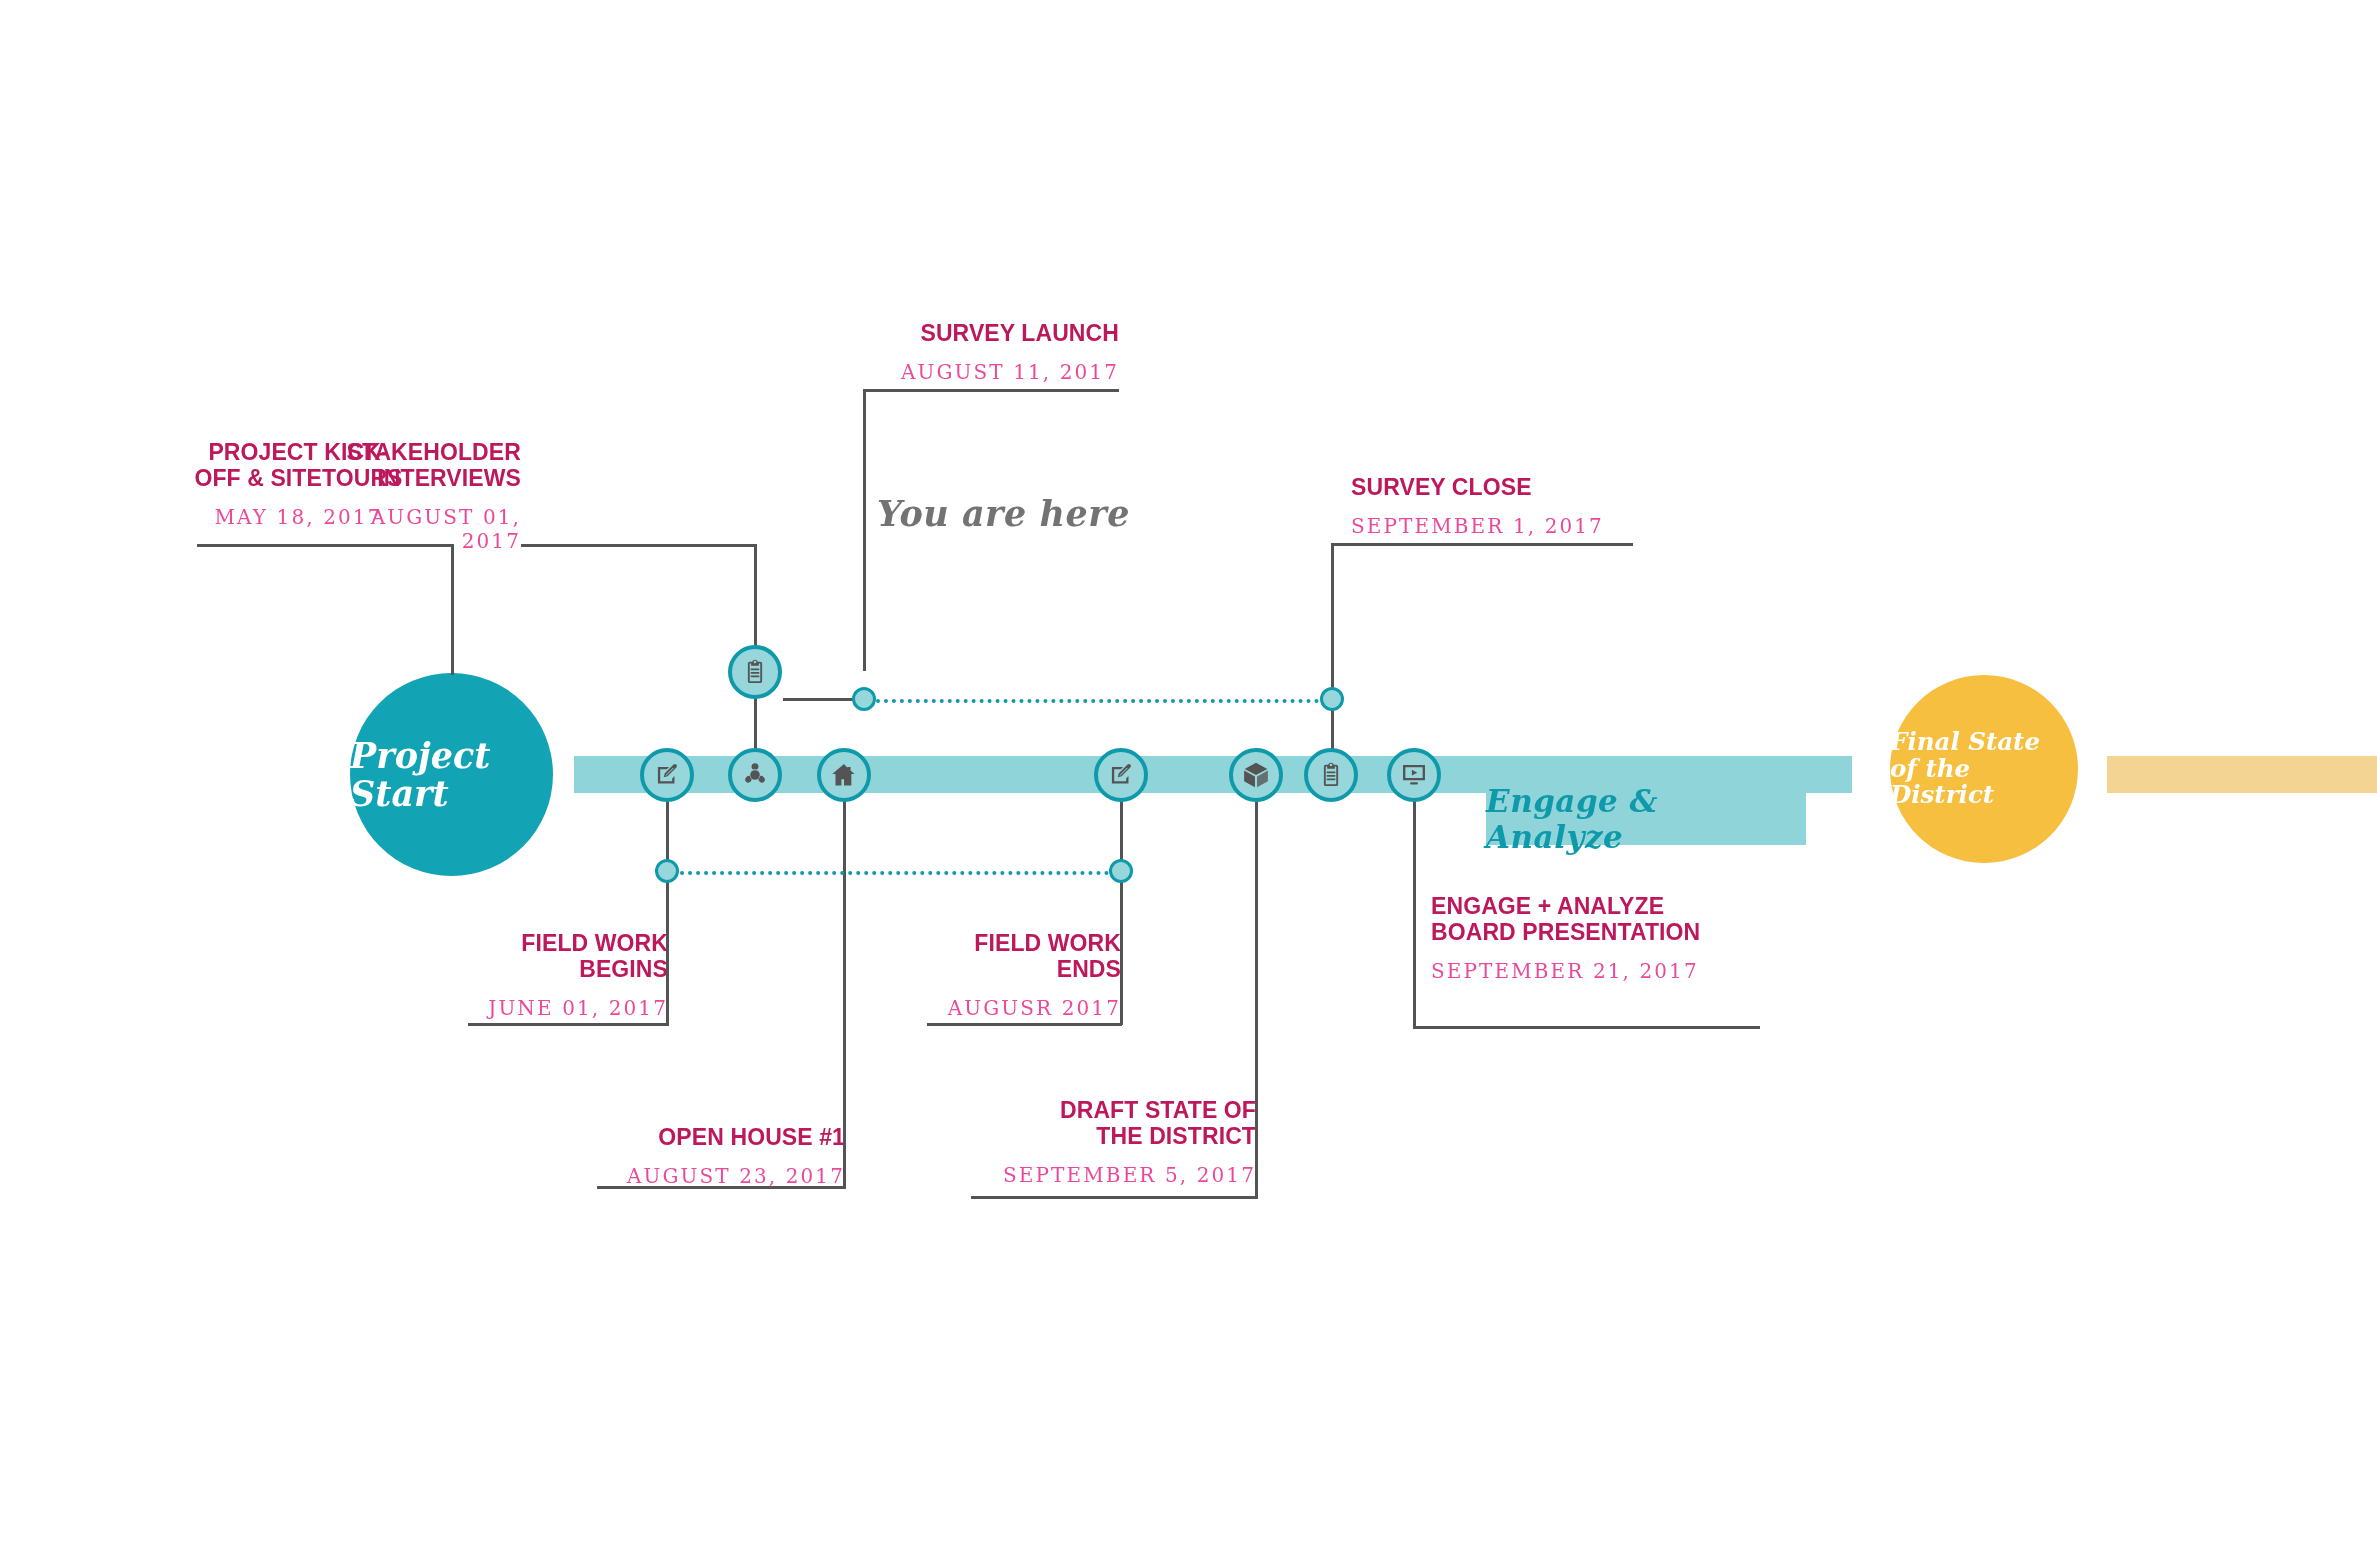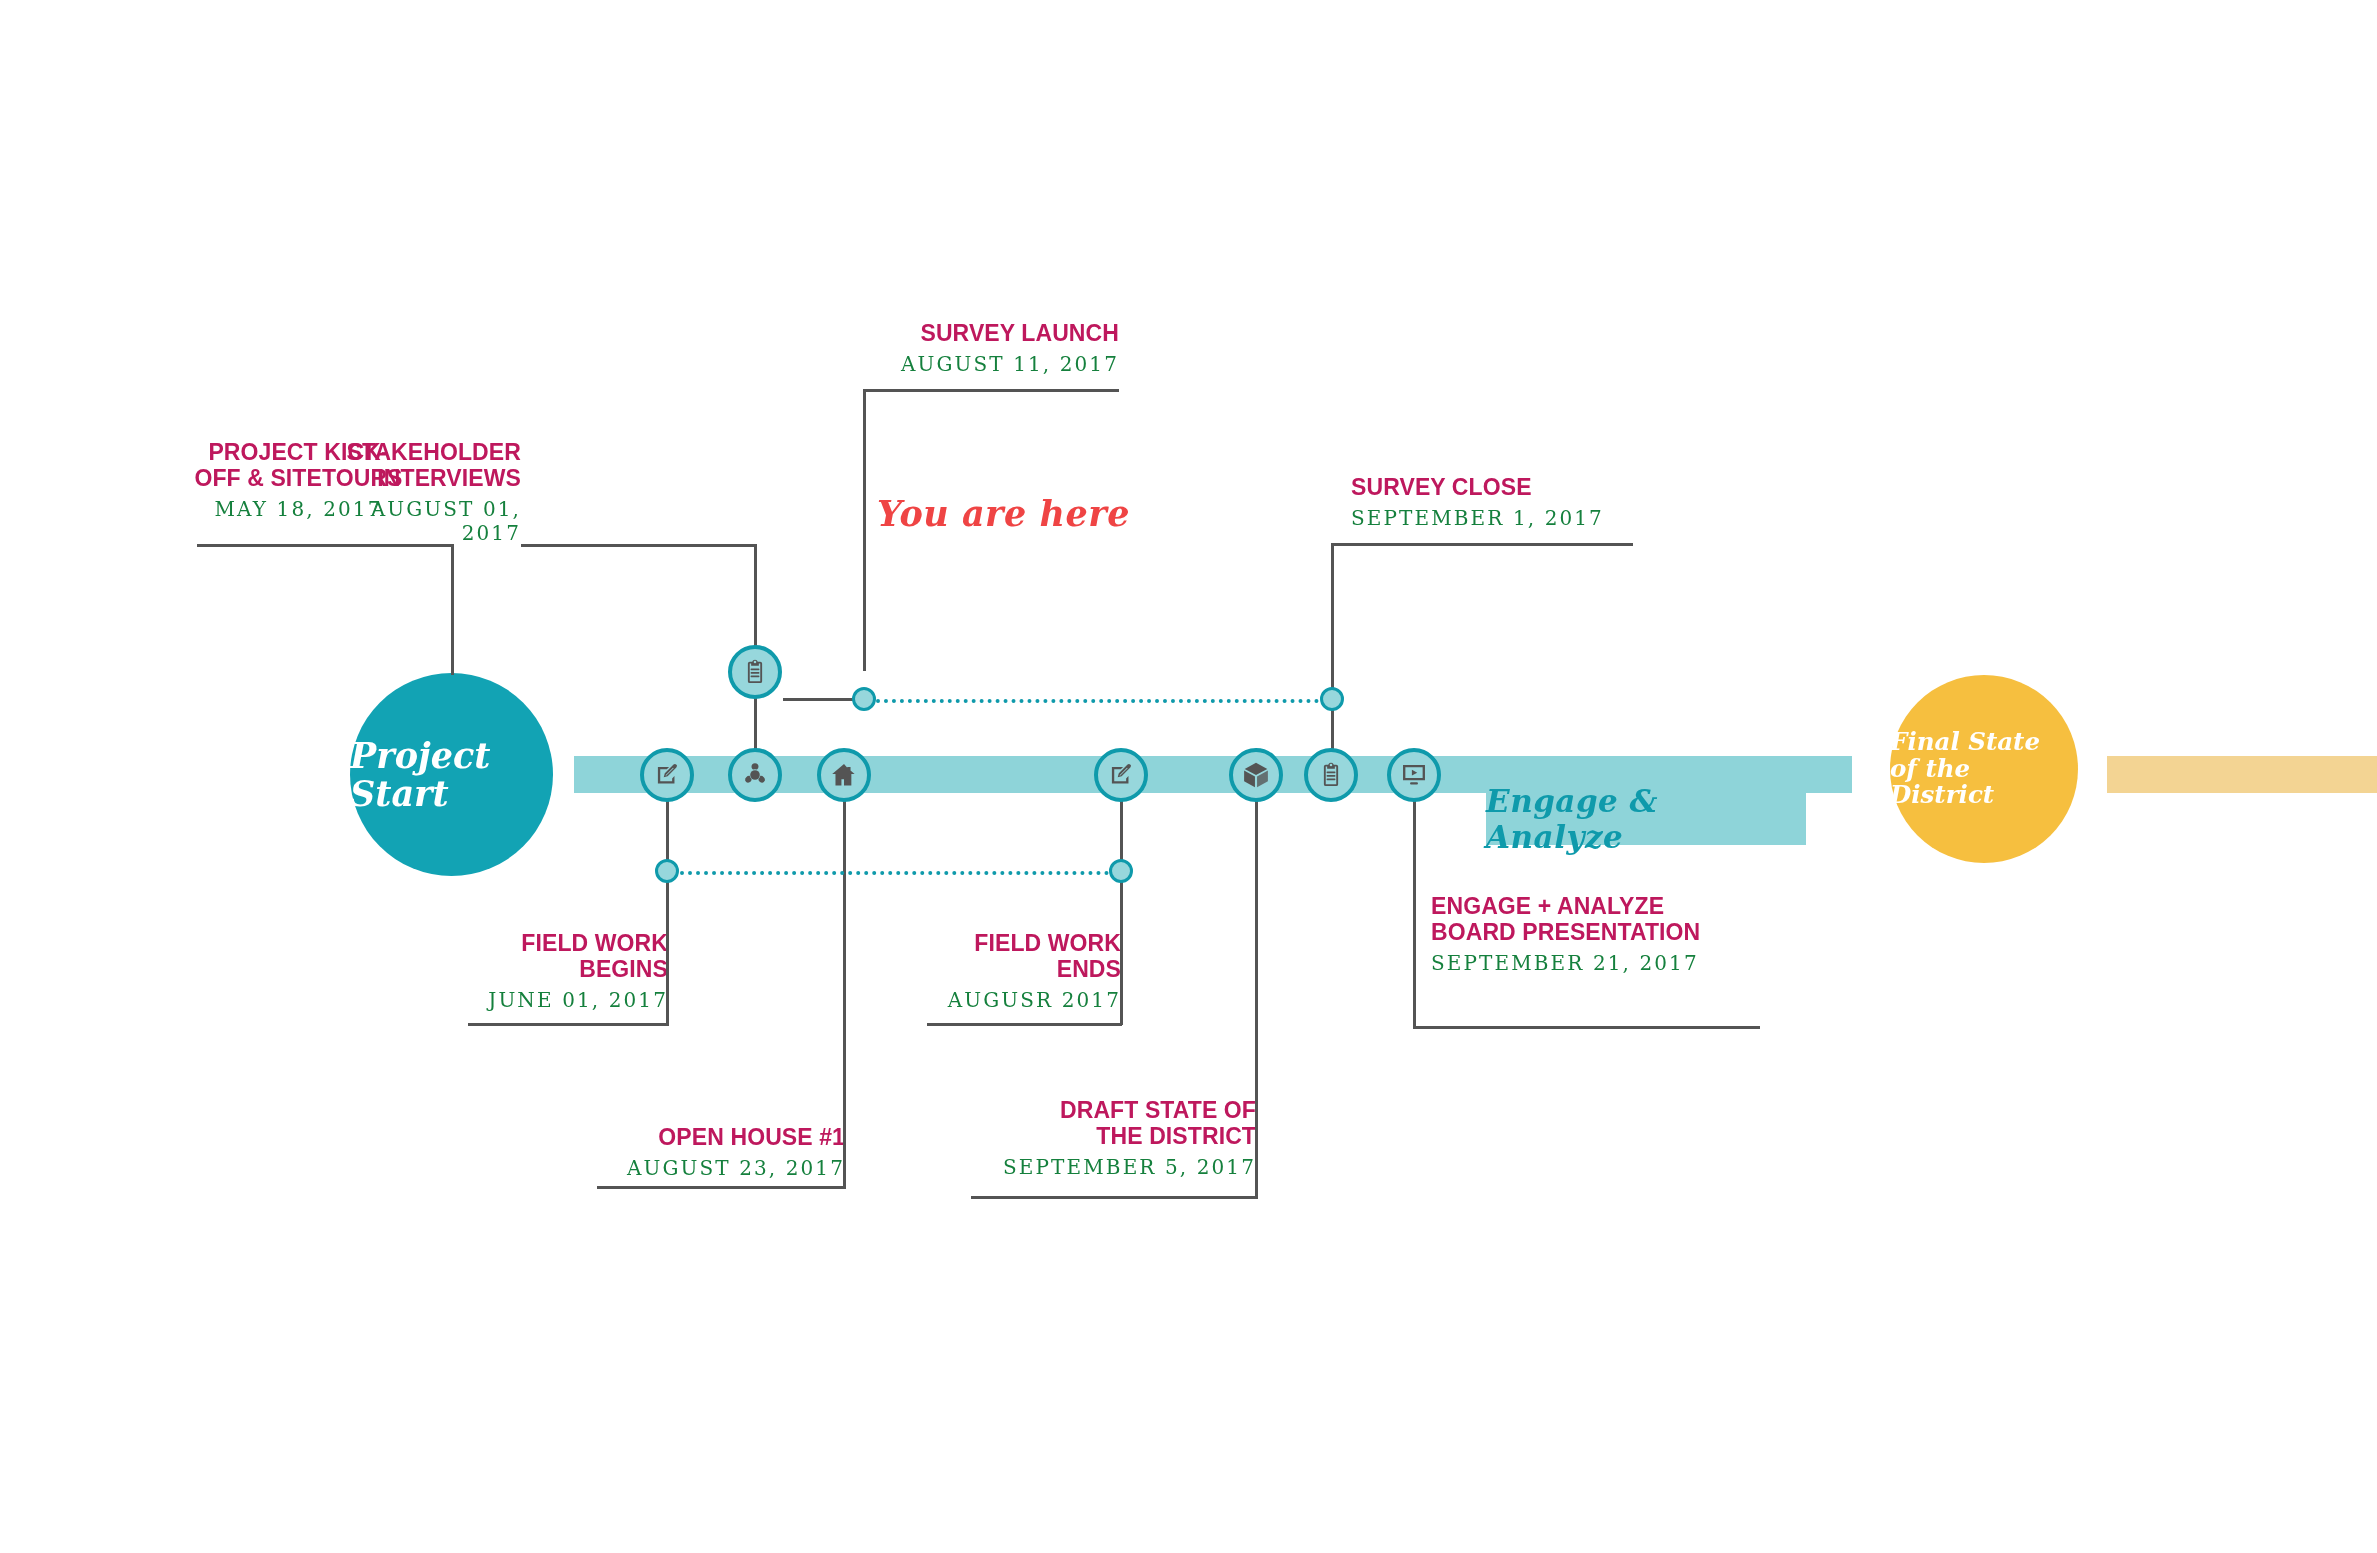--- a/index.html
+++ b/index.html
@@ -148,36 +148,36 @@
     line-height:1.14;
     letter-spacing:0.1px;
     color:#be185d;
     white-space:pre-line;
   }
   .label .date{
     font-family:"DejaVu Serif", serif;
     font-weight:400;
     font-size:20px;
     letter-spacing:2.1px;
-    color:#15803d;
-    margin-top:6px;
+    color:#ec4899;
+    margin-top:14px;
   }
   .ar{ text-align:right; }
   .al{ text-align:left; }
 
   
   .you-are-here{
     position:absolute;
     left:877px;
     top:493px;
     font-family:"DejaVu Serif", serif;
     font-style:italic;
     font-weight:700;
     font-size:35px;
-    color:#ef4444;
+    color:#737373;
     letter-spacing:0.5px;
     white-space:nowrap;
   }
 </style>
 </head>
 <body>
 
 <div id="stage">
 
   <div class="track"></div>

